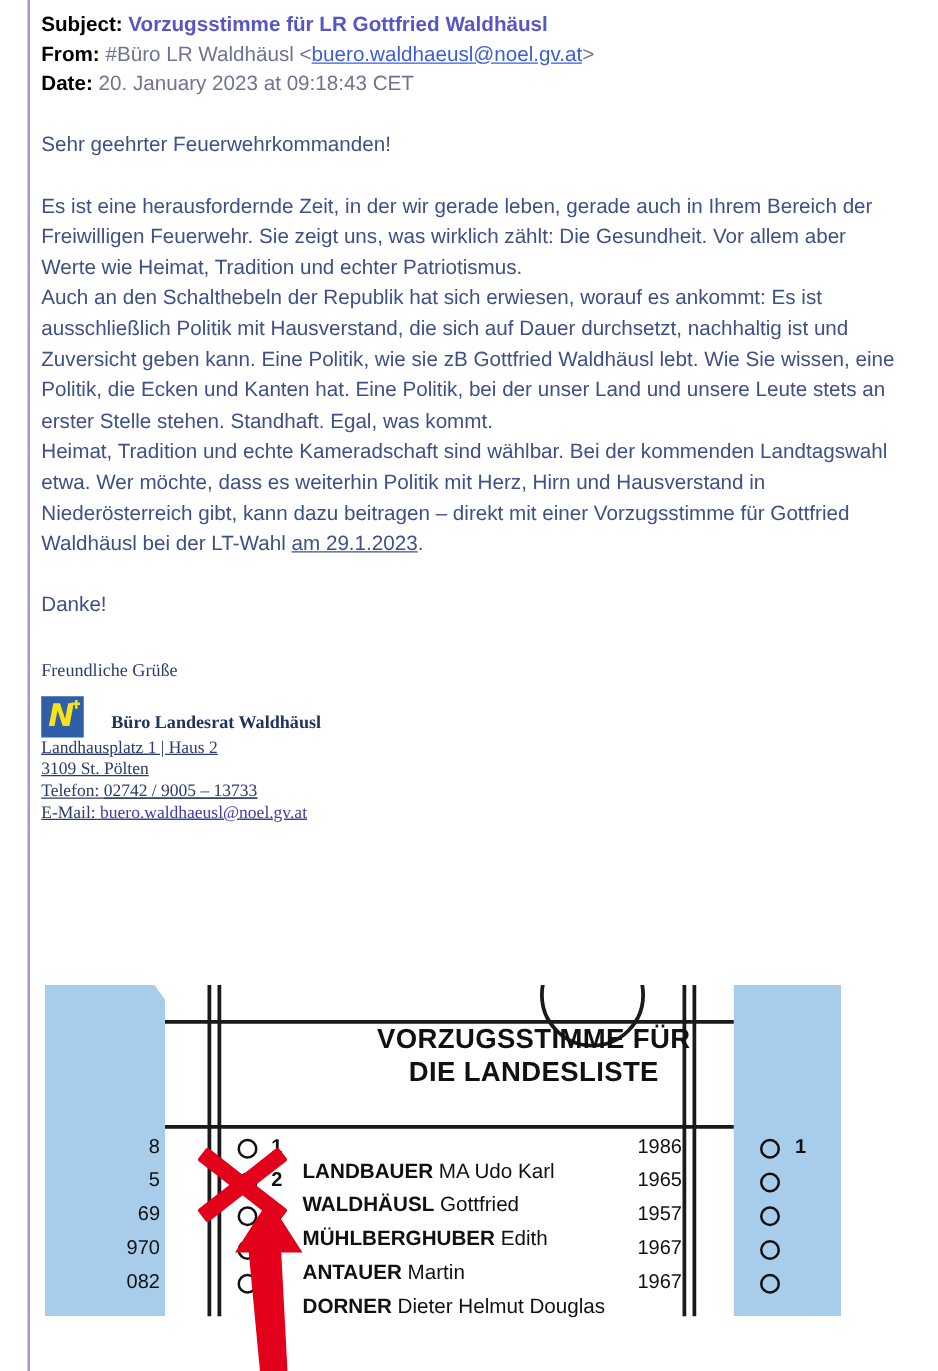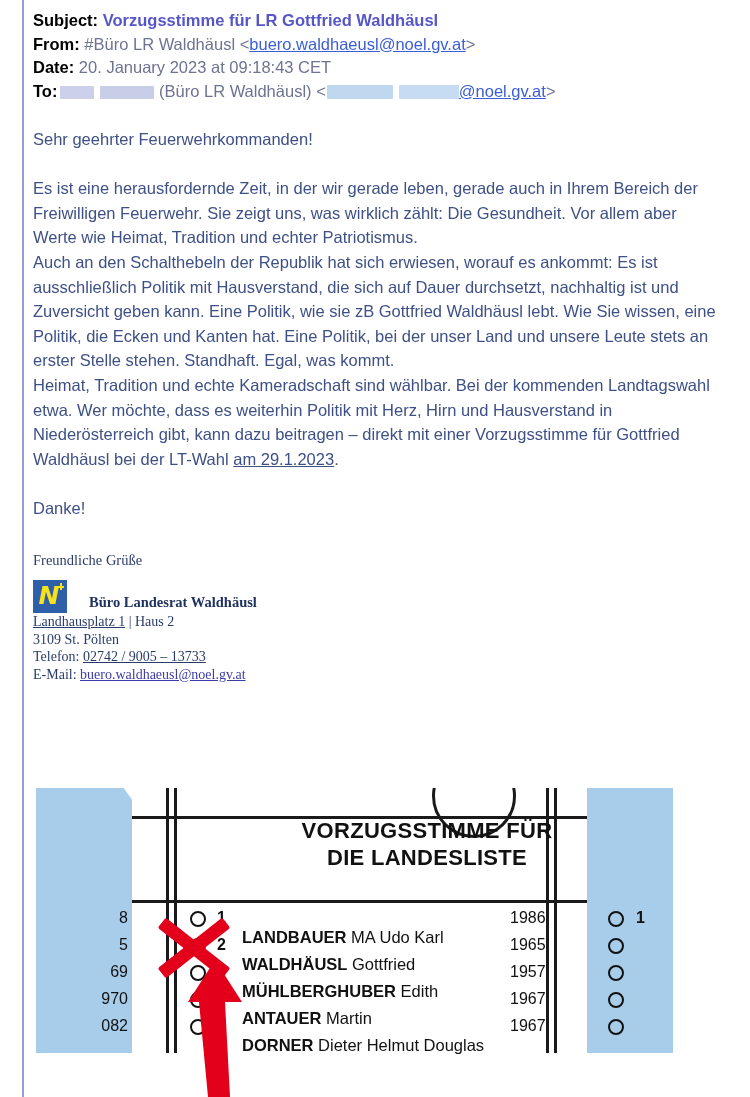--- a/index.html
+++ b/index.html
@@ -153,21 +153,21 @@
   }
   .noe-logo .n-plus::before { left: 2.5px; top: 0; width: 2px; height: 7px; }
   .noe-logo .n-plus::after { left: 0; top: 2.5px; width: 7px; height: 2px; }
   .sig-office {
     font-weight: bold;
     font-size: 14.5px;
     margin-left: 22px;
     padding-bottom: 2px;
     color: #20325e;
   }
-  .sig-line { font-size: 14px; line-height: 17.5px; color: #2b3c6b; }
+  .sig-line { font-size: 14px; line-height: 17.5px; color: #2b3c6b; text-decoration: underline; }
   .sig-link { color: #3d3da8; text-decoration: underline; }
   .sig-link-dark { color: #2b3c6b; text-decoration: underline; }
 
   
   .ballot {
     position: absolute;
     left: 36px;
     top: 788px;
     width: 637px;
     height: 309px;
@@ -343,25 +343,20 @@
         <span class="hdr-label">From:</span>
         <span class="hdr-value">#Büro LR Waldhäusl</span>
         <span class="angle">&lt;</span><span class="link">buero.waldhaeusl@noel.gv.at</span><span class="angle">&gt;</span>
       </div>
 
       <div class="hdr-line">
         <span class="hdr-label">Date:</span>
         <span class="hdr-value">20. January 2023 at 09:18:43 CET</span>
       </div>
 
-      <div class="hdr-line">
-        <span class="hdr-label">To:</span><span class="redact redact-a"></span><span class="redact redact-b"></span>
-        <span class="hdr-value">(Büro LR Waldhäusl)</span>
-        <span class="angle">&lt;</span><span class="redact redact-c"></span><span class="redact redact-d"></span><span class="link">@noel.gv.at</span><span class="angle">&gt;</span>
-      </div>
     </div>
 
     <div class="body-wrap">
       <p>Sehr geehrter Feuerwehrkommanden!</p>
       <div class="spacer-line"></div>
       <p>Es ist eine herausfordernde Zeit, in der wir gerade leben, gerade auch in Ihrem Bereich der Freiwilligen Feuerwehr. Sie zeigt uns, was wirklich zählt: Die Gesundheit. Vor allem aber Werte wie Heimat, Tradition und echter Patriotismus.</p>
       <p>Auch an den Schalthebeln der Republik hat sich erwiesen, worauf es ankommt: Es ist ausschließlich Politik mit Hausverstand, die sich auf Dauer durchsetzt, nachhaltig ist und Zuversicht geben kann. Eine Politik, wie sie zB Gottfried Waldhäusl lebt. Wie Sie wissen, eine Politik, die Ecken und Kanten hat. Eine Politik, bei der unser Land und unsere Leute stets an erster Stelle stehen. Standhaft. Egal, was kommt.</p>
       <p><span>Heimat, Tradition und echte Kameradschaft sind wählbar. Bei der kommenden Landtagswahl etwa. Wer möchte, dass es weiterhin Politik mit Herz, Hirn und Hausverstand in Niederösterreich gibt, kann dazu beitragen – direkt mit einer Vorzugsstimme für Gottfried Waldhäusl bei der LT-Wahl </span><span class="u">am 29.1.2023</span><span>.</span></p>
       <div class="spacer-line"></div>
       <p>Danke!</p>

